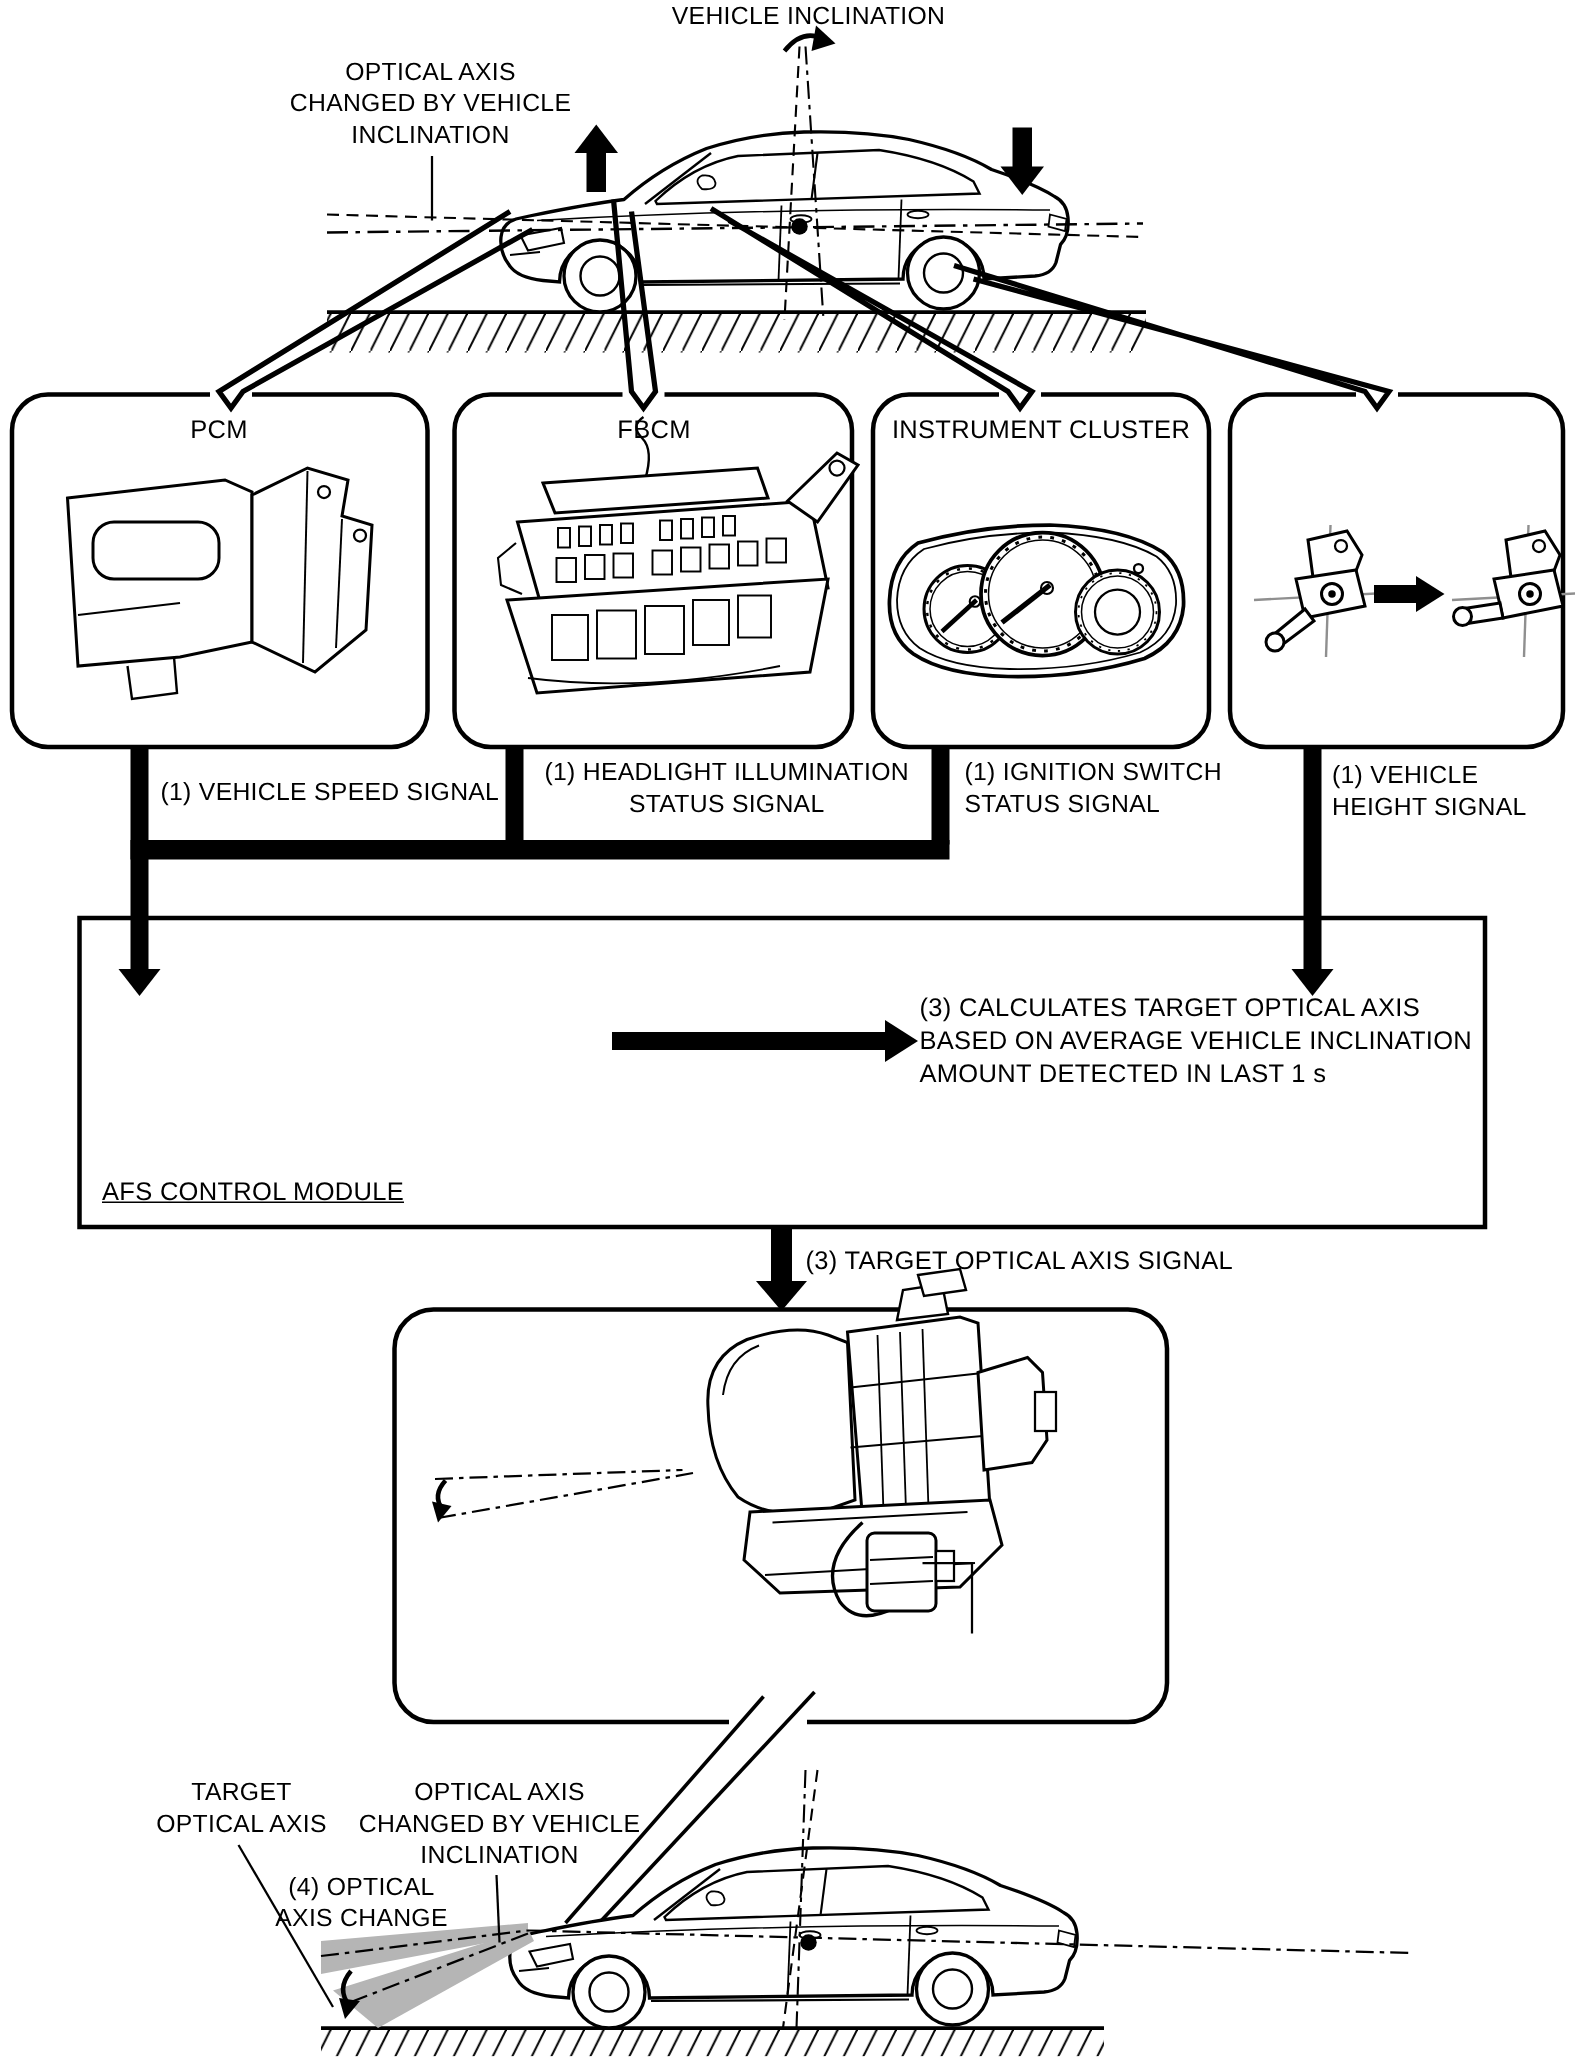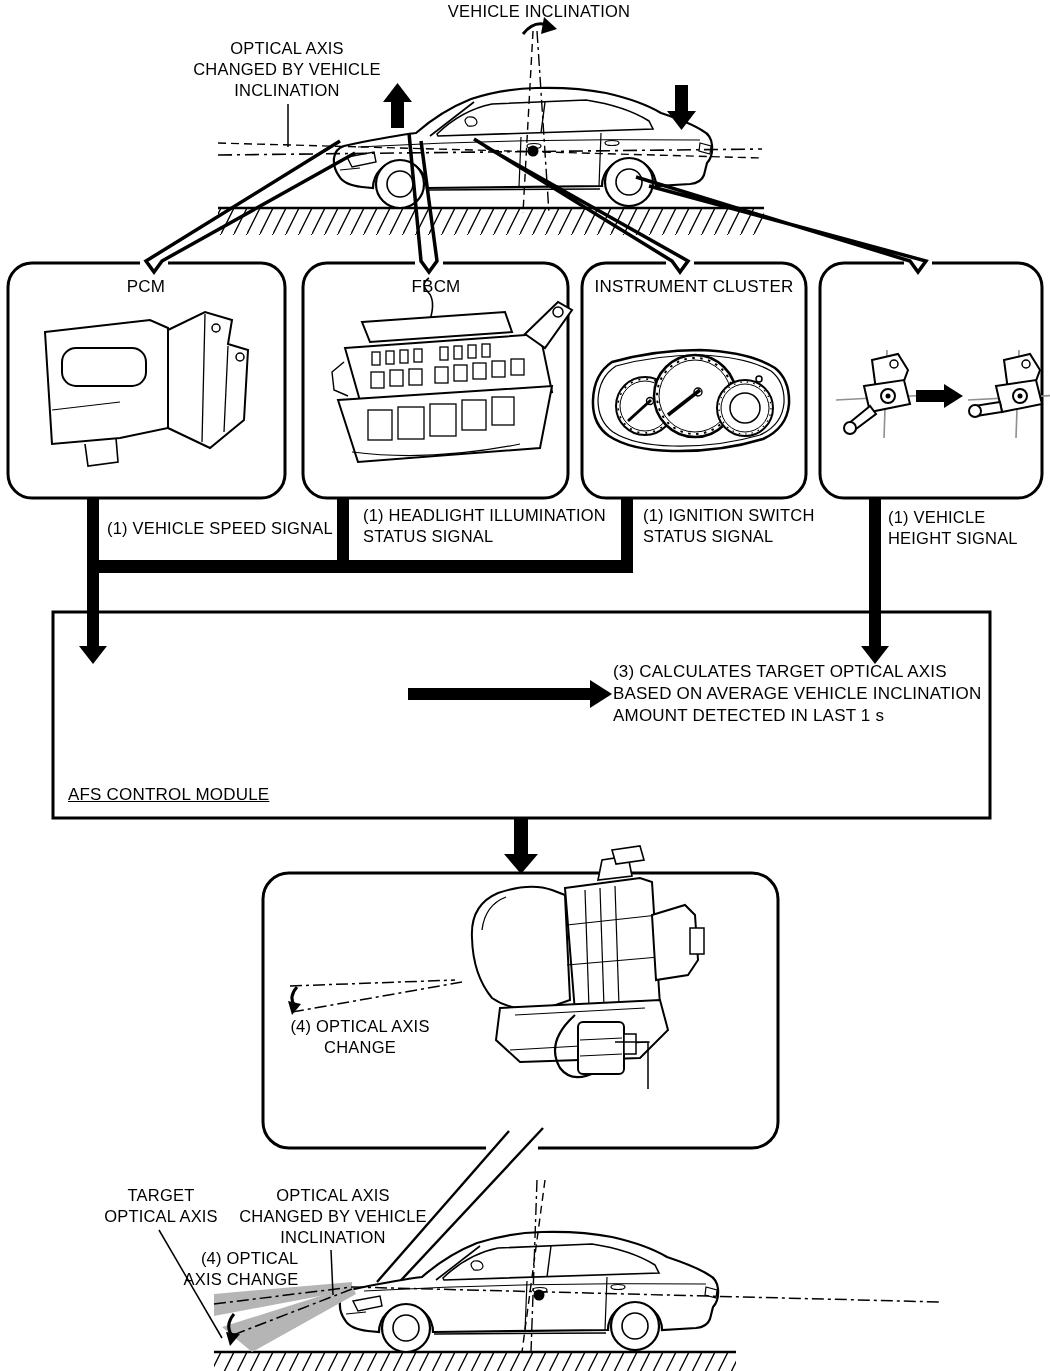--- a/index.html
+++ b/index.html
@@ -306,36 +306,35 @@
   <div class="lbl center" style="left:539px;top:1px;">VEHICLE INCLINATION</div>
   <div class="lbl center" style="left:287px;top:38px;">OPTICAL AXIS
 CHANGED BY VEHICLE
 INCLINATION</div>
 
   <div class="lbl center big" style="left:146px;top:276px;">PCM</div>
   <div class="lbl center big" style="left:436px;top:276px;">FBCM</div>
   <div class="lbl center big" style="left:694px;top:276px;">INSTRUMENT CLUSTER</div>
 
   <div class="lbl" style="left:107px;top:518px;">(1) VEHICLE SPEED SIGNAL</div>
-  <div class="lbl" style="left:363px;top:505px;">(1) HEADLIGHT ILLUMINATION
+  <div class="lbl" style="left:363px;top:505px;text-align:center;">(1) HEADLIGHT ILLUMINATION
 STATUS SIGNAL</div>
   <div class="lbl" style="left:643px;top:505px;">(1) IGNITION SWITCH
 STATUS SIGNAL</div>
   <div class="lbl" style="left:888px;top:507px;">(1) VEHICLE
 HEIGHT SIGNAL</div>
 
   <div class="lbl big" style="left:613px;top:661px;">(3) CALCULATES TARGET OPTICAL AXIS
 BASED ON AVERAGE VEHICLE INCLINATION
 AMOUNT DETECTED IN LAST 1 s</div>
   <div class="lbl big" style="left:68px;top:784px;text-decoration:underline;">AFS CONTROL MODULE</div>
-
-  <div class="lbl center" style="left:360px;top:1016px;">(4) OPTICAL AXIS
-CHANGE</div>
+  <div class="lbl big" style="left:537px;top:830px;">(3) TARGET OPTICAL AXIS SIGNAL</div>
+
 
   <div class="lbl center" style="left:161px;top:1185px;">TARGET
 OPTICAL AXIS</div>
   <div class="lbl center" style="left:333px;top:1185px;">OPTICAL AXIS
 CHANGED BY VEHICLE
 INCLINATION</div>
-  <div class="lbl center" style="left:241px;top:1248px;text-align:right;">(4) OPTICAL
+  <div class="lbl center" style="left:241px;top:1248px;">(4) OPTICAL
 AXIS CHANGE</div>
 
 </div>
 
 </body></html>

